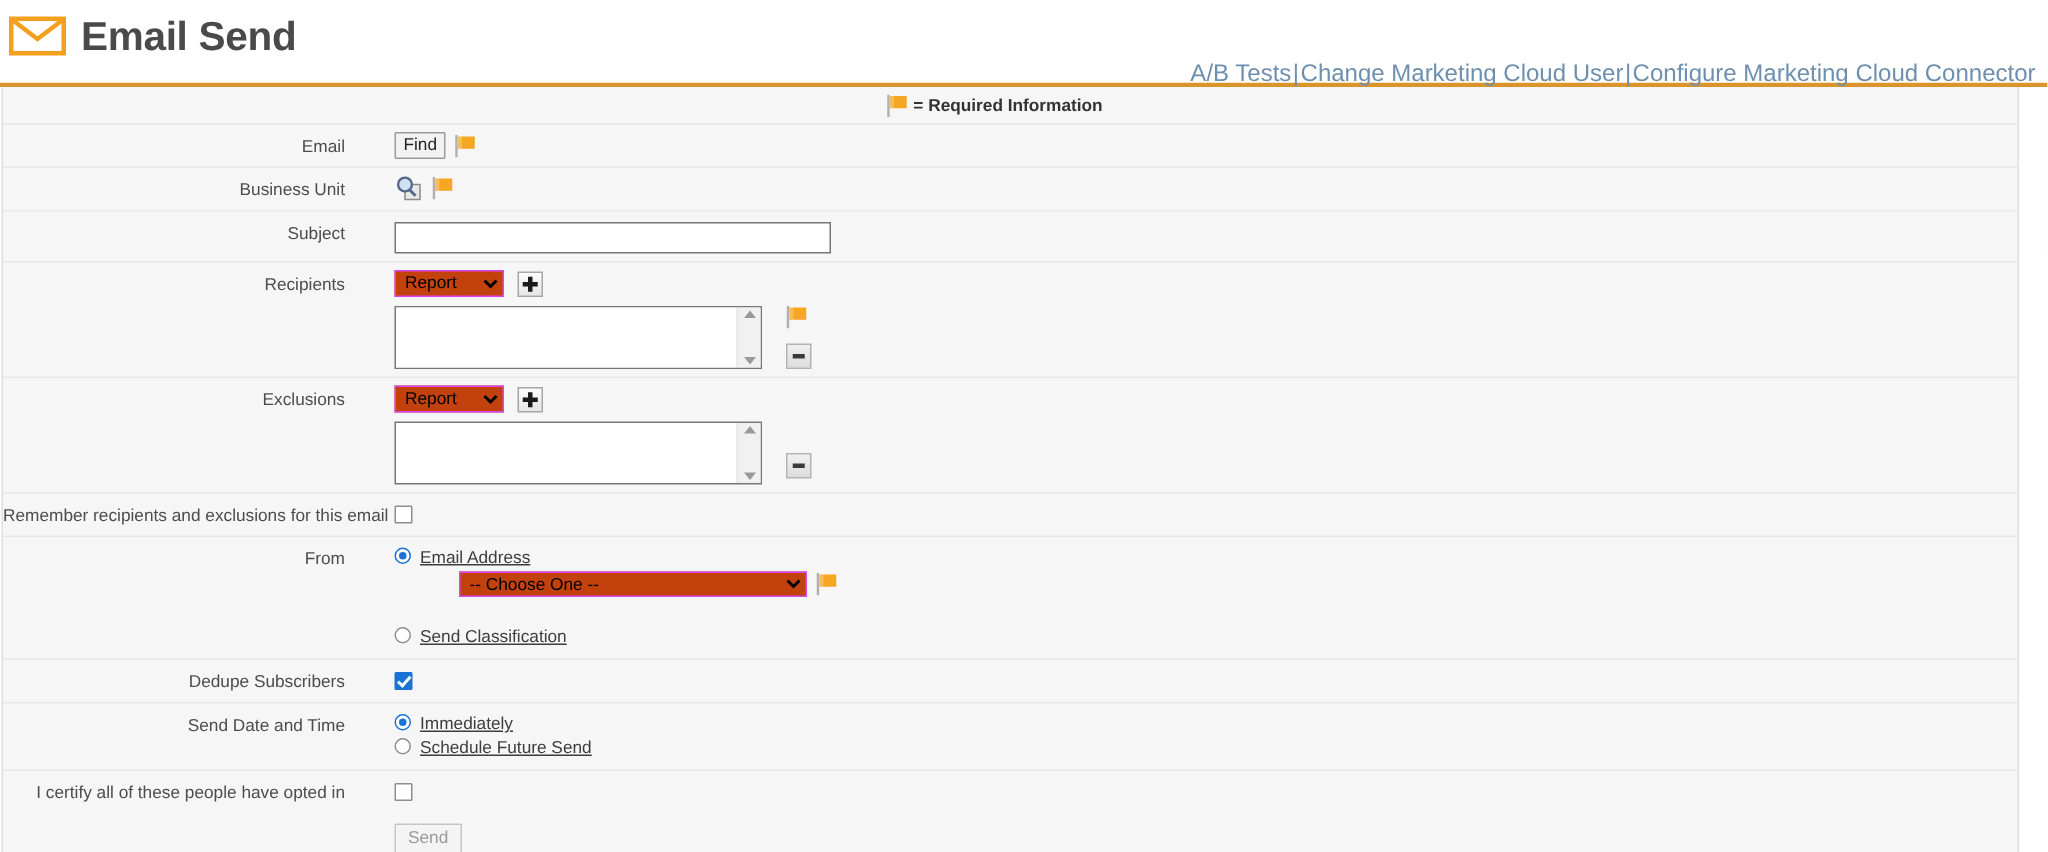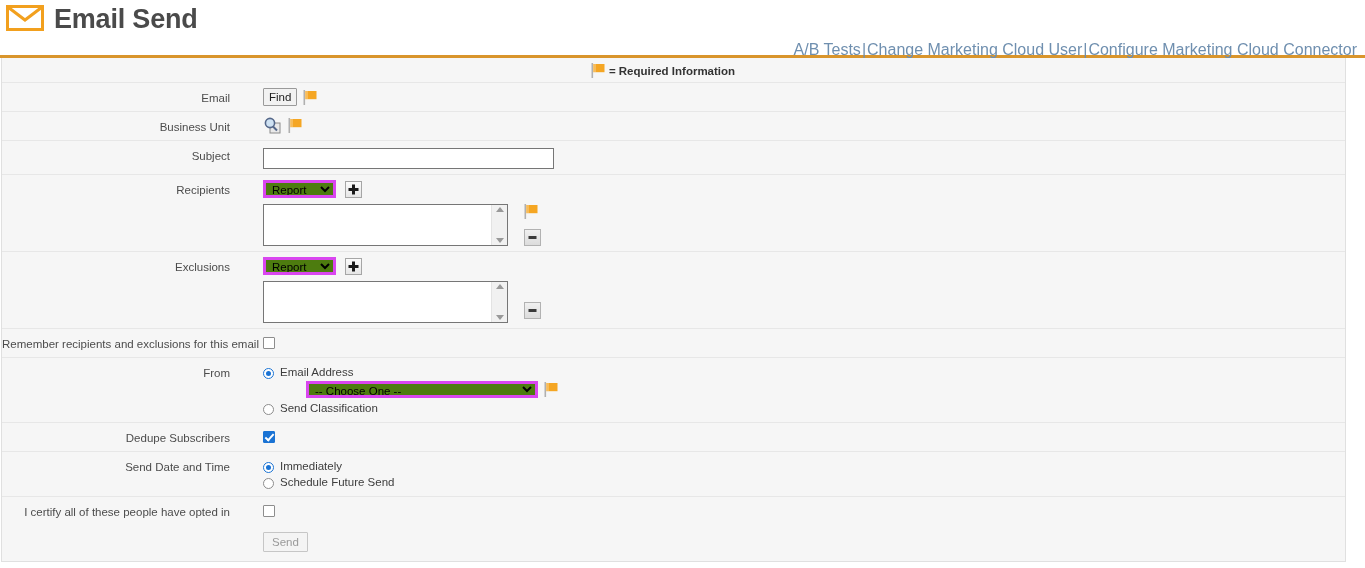--- a/index.html
+++ b/index.html
@@ -16,21 +16,21 @@
   }
 
   
   .page-header {
     position: relative;
     height: 55px;
     background: #ffffff;
   }
   .title-row {
     display: flex;
-    align-items: flex-start;
+    align-items: center;
     padding: 4px 0 0 6px;
     height: 40px;
   }
   .envelope-icon {
     width: 38px;
     height: 28px;
     flex: 0 0 auto;
     margin-right: 10px;
   }
   .page-title {
@@ -171,22 +171,22 @@
     background: #ffffff;
     font-family: "Liberation Sans", sans-serif;
     font-size: 11.5px;
     padding: 2px 3px;
     box-sizing: content-box;
   }
   .sel {
     font-family: "Liberation Sans", sans-serif;
     font-size: 11.5px;
     height: 18px;
-    border: 3px solid #d946ef;
-    background: #4d7c0f;
+    border: 1px solid #d946ef;
+    background: #c2410c;
     padding: 0 2px;
     box-sizing: border-box;
   }
   .sel-report { width: 73px; }
   .sel-choose { width: 232px; height: 17px; margin-left: 43px; }
   .listbox {
     width: 243px;
     height: 40px;
     border: 1px solid #767676;
     background: #ffffff;
@@ -259,26 +259,27 @@
   .radio.on::after {
     content: "";
     position: absolute;
     left: 2px; top: 2px;
     width: 5px; height: 5px;
     border-radius: 50%;
     background: #1a73d4;
   }
   .radio-line {
     display: flex;
-    align-items: flex-end;
+    align-items: flex-start;
     gap: 6px;
     font-size: 11.5px;
     color: #3d3d3d;
     line-height: 14px;
     margin-bottom: 2px;
+    text-decoration: underline;
   }
 
   .stack { display: flex; flex-direction: column; }
   .row-inline { display: flex; align-items: center; gap: 8px; }
   .gap6 { gap: 6px; }
   .mt6 { margin-top: 6px; }
   .side-col {
     display: flex;
     flex-direction: column;
     justify-content: space-between;
@@ -462,21 +463,21 @@
             <option>-- Choose One --</option>
           </select>
           <span class="flag">
             <svg viewBox="0 0 14 15" width="14" height="15" aria-hidden="true">
               <rect x="0.5" y="0" width="1.6" height="15" fill="#b0b0b0"></rect>
               <path d="M2.2 1 L13.5 1 L13.5 9.2 L2.2 9.2 Z" fill="#f5a623"></path>
               <path d="M2.2 1 L5 1 L5 9.2 L2.2 9.2 Z" fill="#ffffff" opacity="0.25"></path>
             </svg>
           </span>
         </div>
-        <div class="radio-line" style="margin-top:3px;">
+        <div class="radio-line" style="margin-top:20px;">
           <span class="radio"></span>
           <span>Send Classification</span>
         </div>
       </div>
     </div>
   </div>
 
   <div class="frow">
     <div class="flabel">Dedupe Subscribers</div>
     <div class="fctrl" style="padding-top:8px;">

